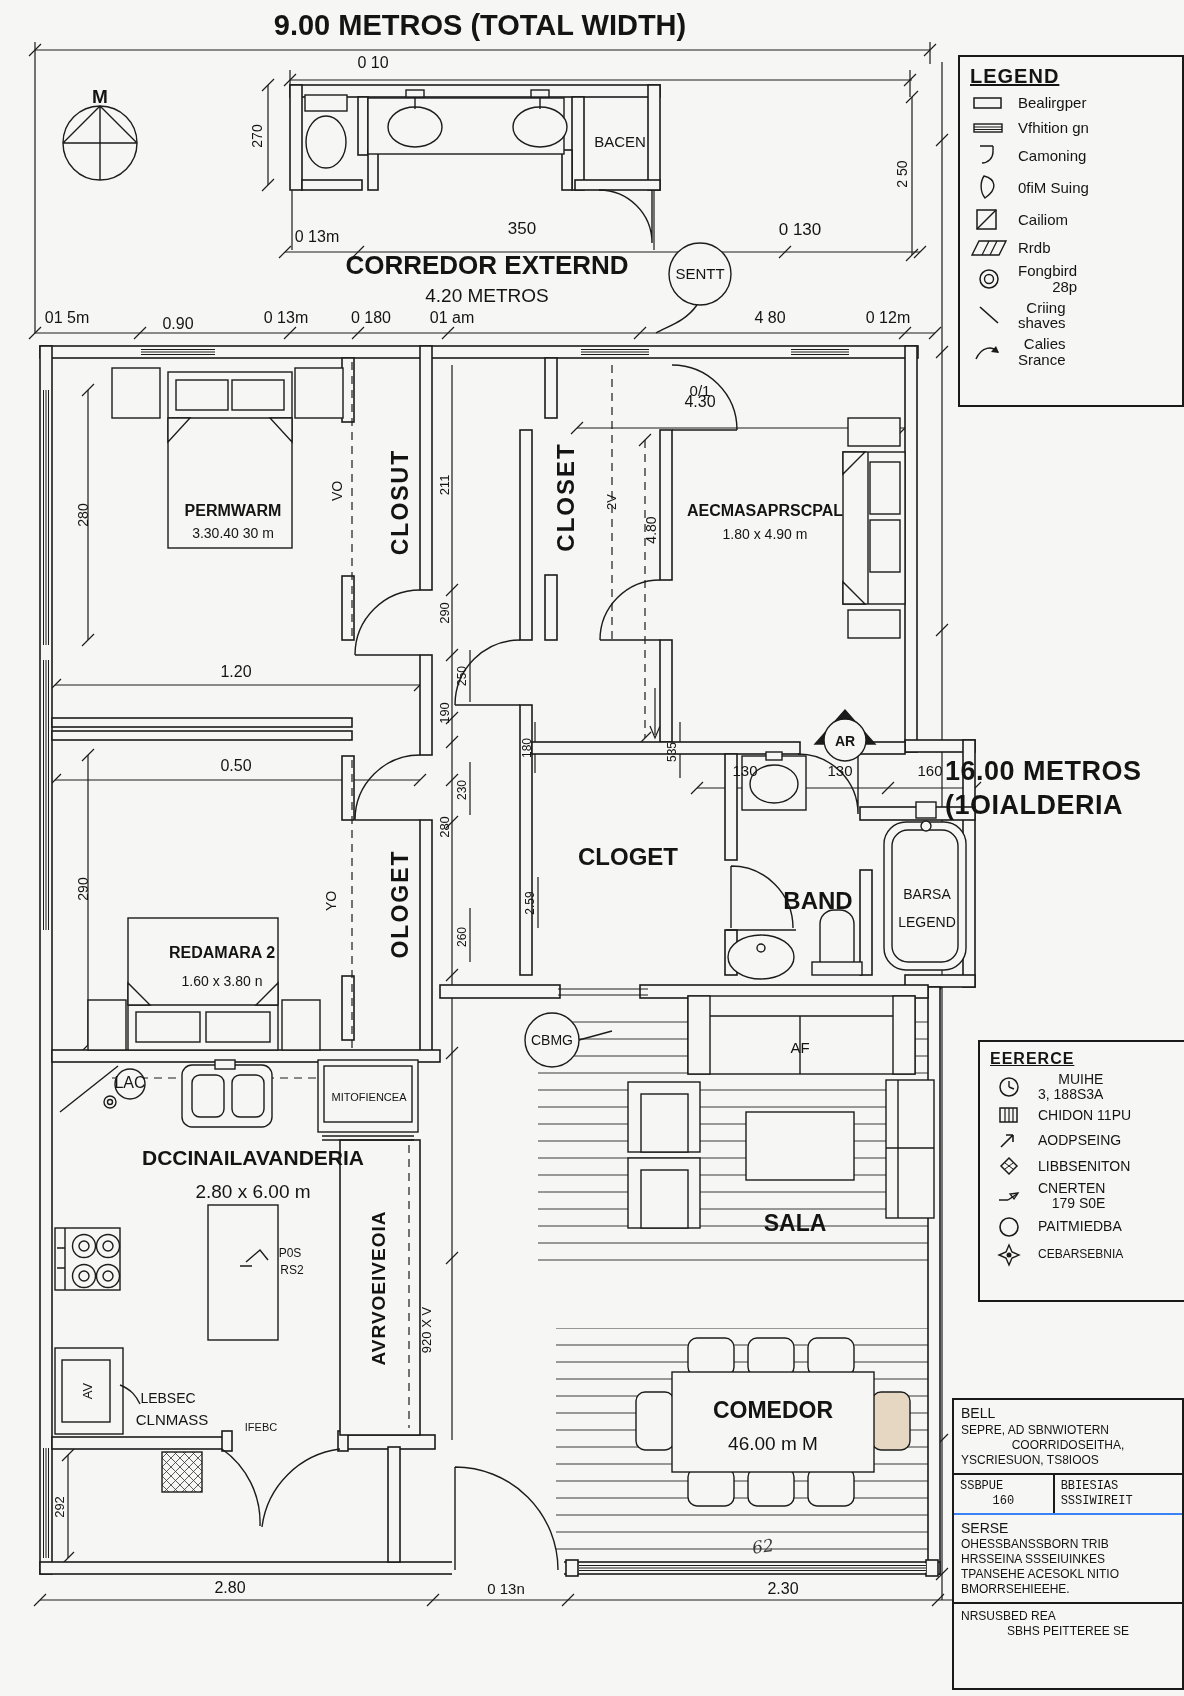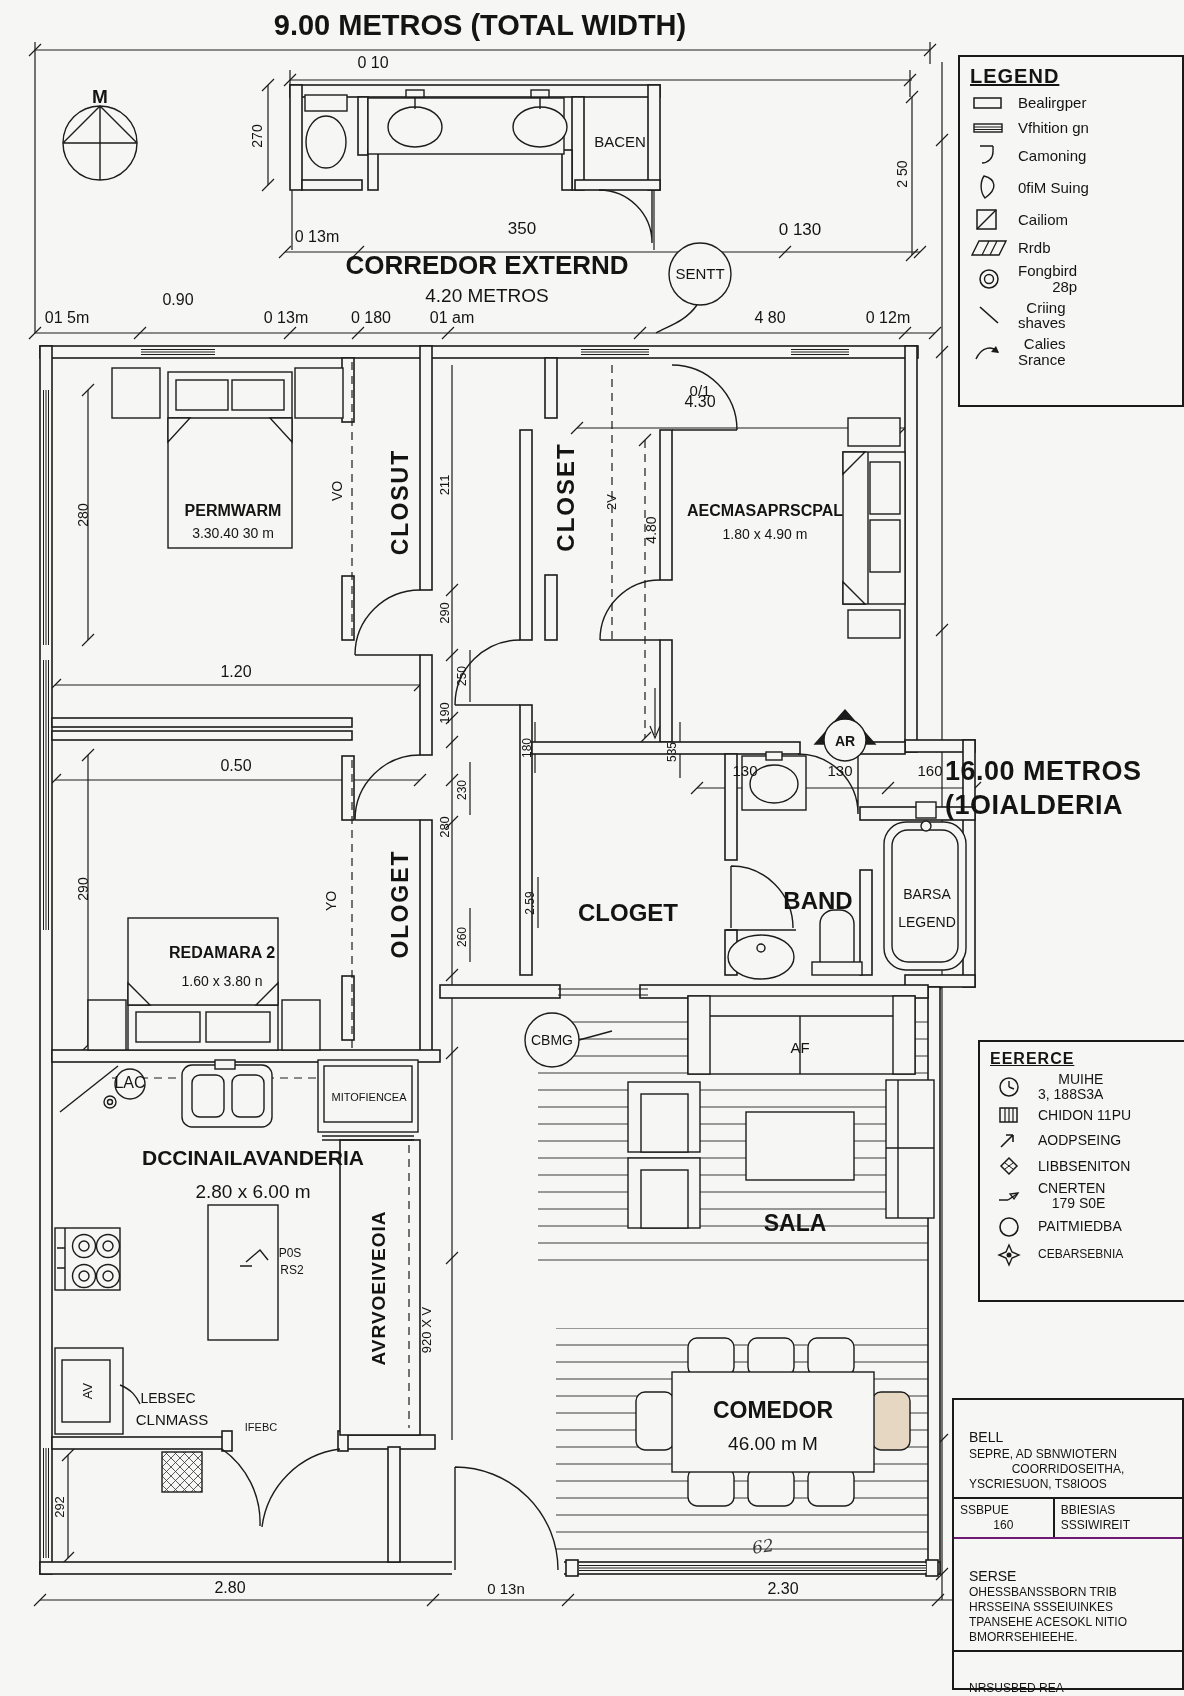--- a/index.html
+++ b/index.html
@@ -16,23 +16,23 @@
   .ls1{letter-spacing:1px}.ls2{letter-spacing:2px}
   .panel{position:absolute;background:#f6f6f4;border:2px solid #1a1a1a;box-sizing:border-box;
     padding:8px 10px;}
   .panel-title{font-weight:bold;font-size:20px;text-decoration:underline;letter-spacing:1px;margin-bottom:4px;}
   .lrow{display:flex;align-items:center;gap:10px;margin:5px 0;}
   .lrow .ic{flex:0 0 38px;display:flex;justify-content:center;align-items:center;}
   .lrow .lt{font-size:15px;white-space:pre-line;line-height:1.05;text-align:right;}
   .reference .lrow{margin:4px 0;}
   .total{position:absolute;font-weight:bold;font-size:27px;white-space:pre;letter-spacing:.5px;}
   .info{padding:0;font-size:12px;line-height:1.25;}
-  .info .sec{padding:5px 15px;border-bottom:2px solid #1a1a1a;margin-top:24px;}
+  .info .sec{padding:5px 7px;border-bottom:2px solid #1a1a1a;}
   .info .sec:last-child{border-bottom:none;}
-  .info .row{display:flex;border-bottom:2px solid #701a75;}
+  .info .row{display:flex;border-bottom:2px solid #3b82f6;font-family:Liberation Mono, monospace;}
   .info .cell{flex:1;padding:4px 6px;}
   .info .cell:first-child{border-right:2px solid #1a1a1a;flex:0 0 38%;}
   .info .ttl{font-size:14px;}
   .ctr{text-align:center;}
 </style>
 </head>
 <body>
 
 <div class="canvas">
 
@@ -305,21 +305,21 @@
 <div class="lbl rot s14" style="left:257px;top:136px">270</div>
 <div class="lbl rot s14" style="left:902px;top:174px">2 50</div>
 <div class="lbl s15" style="left:620px;top:142px">BACEN</div>
 <div class="lbl s16" style="left:317px;top:237px">0 13m</div>
 <div class="lbl s17" style="left:522px;top:229px">350</div>
 <div class="lbl s17" style="left:800px;top:230px">0 130</div>
 <div class="lbl b s26" style="left:487px;top:266px">CORREDOR EXTERND</div>
 <div class="lbl s19" style="left:487px;top:296px">4.20 METROS</div>
 <div class="lbl s15" style="left:700px;top:274px">SENTT</div>
 <div class="lbl s16" style="left:67px;top:318px">01 5m</div>
-<div class="lbl s16" style="left:178px;top:300px">0.90</div>
+<div class="lbl s16" style="left:178px;top:324px">0.90</div>
 <div class="lbl s16" style="left:286px;top:318px">0 13m</div>
 <div class="lbl s16" style="left:371px;top:318px">0 180</div>
 <div class="lbl s16" style="left:452px;top:318px">01 am</div>
 <div class="lbl s16" style="left:770px;top:318px">4 80</div>
 <div class="lbl s16" style="left:888px;top:318px">0 12m</div>
 
 <div class="lbl s16 b" style="left:233px;top:511px">PERMWARM</div>
 <div class="lbl s14" style="left:233px;top:533px">3.30.40 30 m</div>
 <div class="lbl rot b s23 ls2" style="left:400px;top:502px">CLOSUT</div>
 <div class="lbl rot s14" style="left:337px;top:491px">VO</div>
@@ -344,21 +344,21 @@
 <div class="lbl rot s12" style="left:463px;top:676px">250</div>
 <div class="lbl rot s12" style="left:463px;top:790px">230</div>
 <div class="lbl rot s12" style="left:463px;top:937px">260</div>
 <div class="lbl rot s12" style="left:528px;top:748px">180</div>
 <div class="lbl rot s12" style="left:531px;top:903px">2.59</div>
 <div class="lbl rot s12" style="left:673px;top:752px">535</div>
 <div class="lbl s15" style="left:745px;top:771px">130</div>
 <div class="lbl s15" style="left:840px;top:771px">130</div>
 <div class="lbl s15" style="left:930px;top:771px">160</div>
 
-<div class="lbl b s24" style="left:628px;top:913px">CLOGET</div>
+<div class="lbl b s24" style="left:628px;top:857px">CLOGET</div>
 <div class="lbl b s24" style="left:818px;top:901px">BAND</div>
 <div class="lbl s14" style="left:927px;top:894px">BARSA</div>
 <div class="lbl s14" style="left:927px;top:922px">LEGEND</div>
 
 <div class="lbl s16 b" style="left:222px;top:953px">REDAMARA 2</div>
 <div class="lbl s14" style="left:222px;top:981px">1.60 x 3.80 n</div>
 <div class="lbl rot b s23 ls2" style="left:400px;top:904px">OLOGET</div>
 <div class="lbl rot s14" style="left:331px;top:901px">YO</div>
 
 <div class="lbl s16" style="left:130px;top:1083px">LAC</div>

